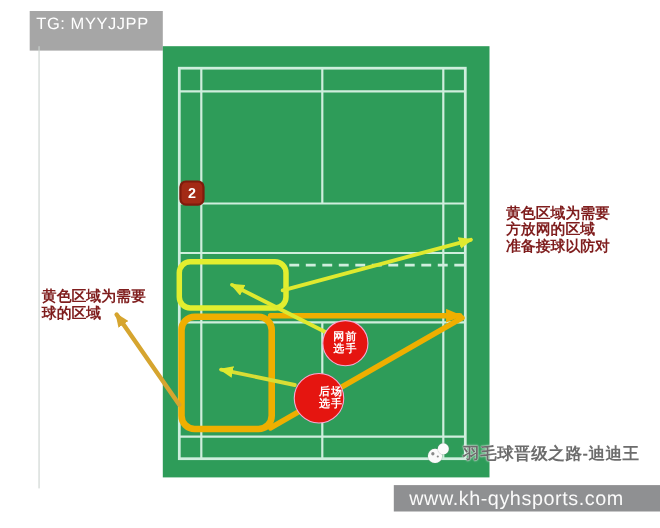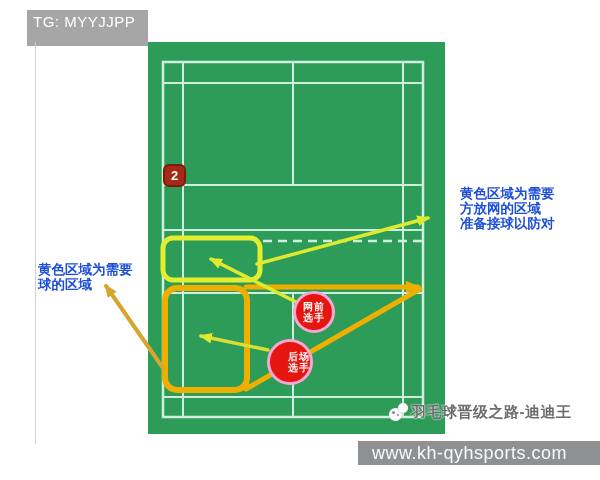--- a/index.html
+++ b/index.html
@@ -19,39 +19,39 @@
   
   .court-svg{left:0;top:0;width:600px;height:480px;}
   
   .pos-badge{
     left:163px;top:164px;width:23px;height:23px;background:#a32a15;border:2px solid #7f1b0c;
     border-radius:6px;box-sizing:border-box;color:#ffffff;font-size:13px;font-weight:bold;
     display:flex;align-items:center;justify-content:center;
   }
   
   .player{
-    border-radius:50%;background:#e51510;border:3px solid #f9a8d4;box-sizing:border-box;
+    border-radius:50%;background:#e51510;border:1px solid #f9a8d4;box-sizing:border-box;
     color:#ffffff;font-size:10px;font-weight:bold;line-height:11px;letter-spacing:1px;
     display:flex;flex-direction:column;align-items:center;justify-content:center;text-align:center;
   }
   .player-net{left:293px;top:291px;width:42px;height:42px;}
   .player-back{left:267px;top:339px;width:46px;height:46px;align-items:flex-end;}
   
-  .note{color:#1d4ed8;font-size:13.5px;line-height:15px;font-weight:600;white-space:nowrap;}
+  .note{color:#7f1d1d;font-size:13.5px;line-height:15px;font-weight:600;white-space:nowrap;}
   .note-left{left:38px;top:262px;}
   .note-right{left:460px;top:186px;}
   
   .watermark{left:386px;top:401px;display:flex;align-items:center;}
   .wm-icon{position:relative;width:22px;height:22px;}
   .wm-icon .c1{position:absolute;left:3px;top:7px;width:13px;height:13px;border-radius:50%;background:#fbfbfb;box-shadow:0 0 1px #999;}
   .wm-icon .c2{position:absolute;left:12px;top:2px;width:10px;height:10px;border-radius:50%;background:#fbfbfb;box-shadow:0 0 1px #999;}
   .wm-icon .d1{position:absolute;left:6px;top:10px;width:3px;height:3px;border-radius:50%;background:#8a8a8a;}
   .wm-icon .d2{position:absolute;left:11px;top:13px;width:2px;height:2px;border-radius:50%;background:#8a8a8a;}
   .wm-text{
-    margin-left:3px;font-size:15px;font-weight:bold;color:rgba(96,96,96,0.92);
+    margin-left:13px;font-size:15px;font-weight:bold;color:rgba(96,96,96,0.92);
     text-shadow:0 0 2px #ffffff, 0 0 1px #ffffff;white-space:nowrap;letter-spacing:0.5px;
   }
   
   .site-bar{
     left:358px;top:441px;width:242px;height:24px;background:#8f9092;
     color:#fafafa;font-size:18px;line-height:24px;padding-left:14px;box-sizing:border-box;
     letter-spacing:0.5px;white-space:nowrap;
   }
 </style>
 </head>

